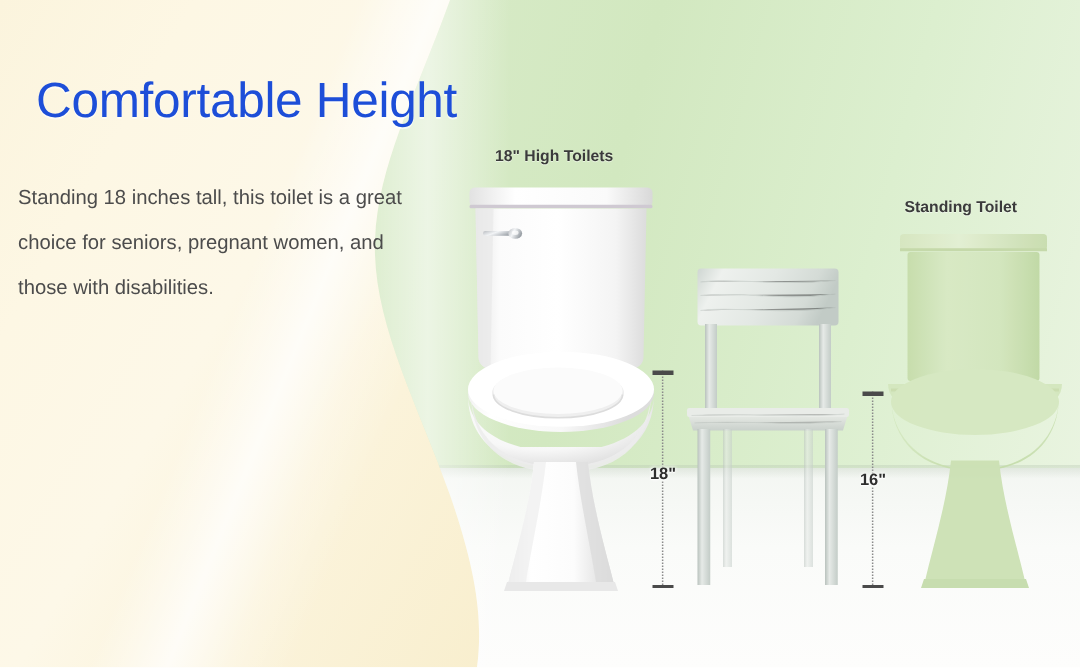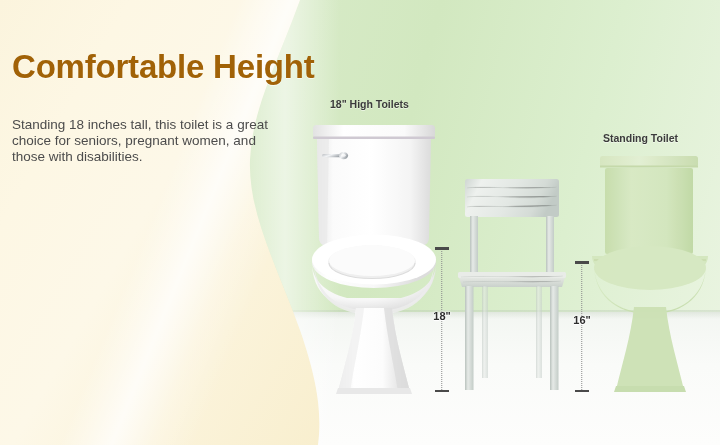--- a/index.html
+++ b/index.html
@@ -44,28 +44,28 @@
   .bg-cream-edge {
     position:absolute; left:230px; top:0; width:110px; height:445px;
     background:linear-gradient(90deg,rgba(255,255,255,0) 0%,rgba(255,255,255,.55) 50%,rgba(255,255,255,0) 100%);
     -webkit-clip-path: path("M70,0 L110,0 L110,445 L88,445 C92,414 88,382 70,330 C48,268 18,214 20,160 C22,110 46,66 70,0 Z");
     clip-path: path("M70,0 L110,0 L110,445 L88,445 C92,414 88,382 70,330 C48,268 18,214 20,160 C22,110 46,66 70,0 Z");
     pointer-events:none;
   }
 
   
   .headline {
-    position:absolute; left:12px; top:48px; width:310px;
-    font-size:33px; font-weight:bold; letter-spacing:-0.2px;
-    color:#a16207;
+    position:absolute; left:24px; top:48px; width:310px;
+    font-size:33px; font-weight:normal; letter-spacing:-0.2px;
+    color:#1d4ed8;
     text-shadow:0 1px 0 rgba(255,255,255,.6);
   }
   .para {
     position:absolute; left:12px; width:262px;
-    font-size:13.5px; line-height:16px; color:#4c4c4c;
+    font-size:13.5px; line-height:30px; color:#4c4c4c;
   }
   #para1 { top:117px; }
   #para2 { top:198px; }
 
   
   .cap {
     position:absolute; font-size:10.5px; font-weight:bold; color:#3b3b3b;
     white-space:nowrap; text-shadow:0 1px 0 rgba(255,255,255,.5);
   }
   #cap-18 { left:330px; top:98px; }

